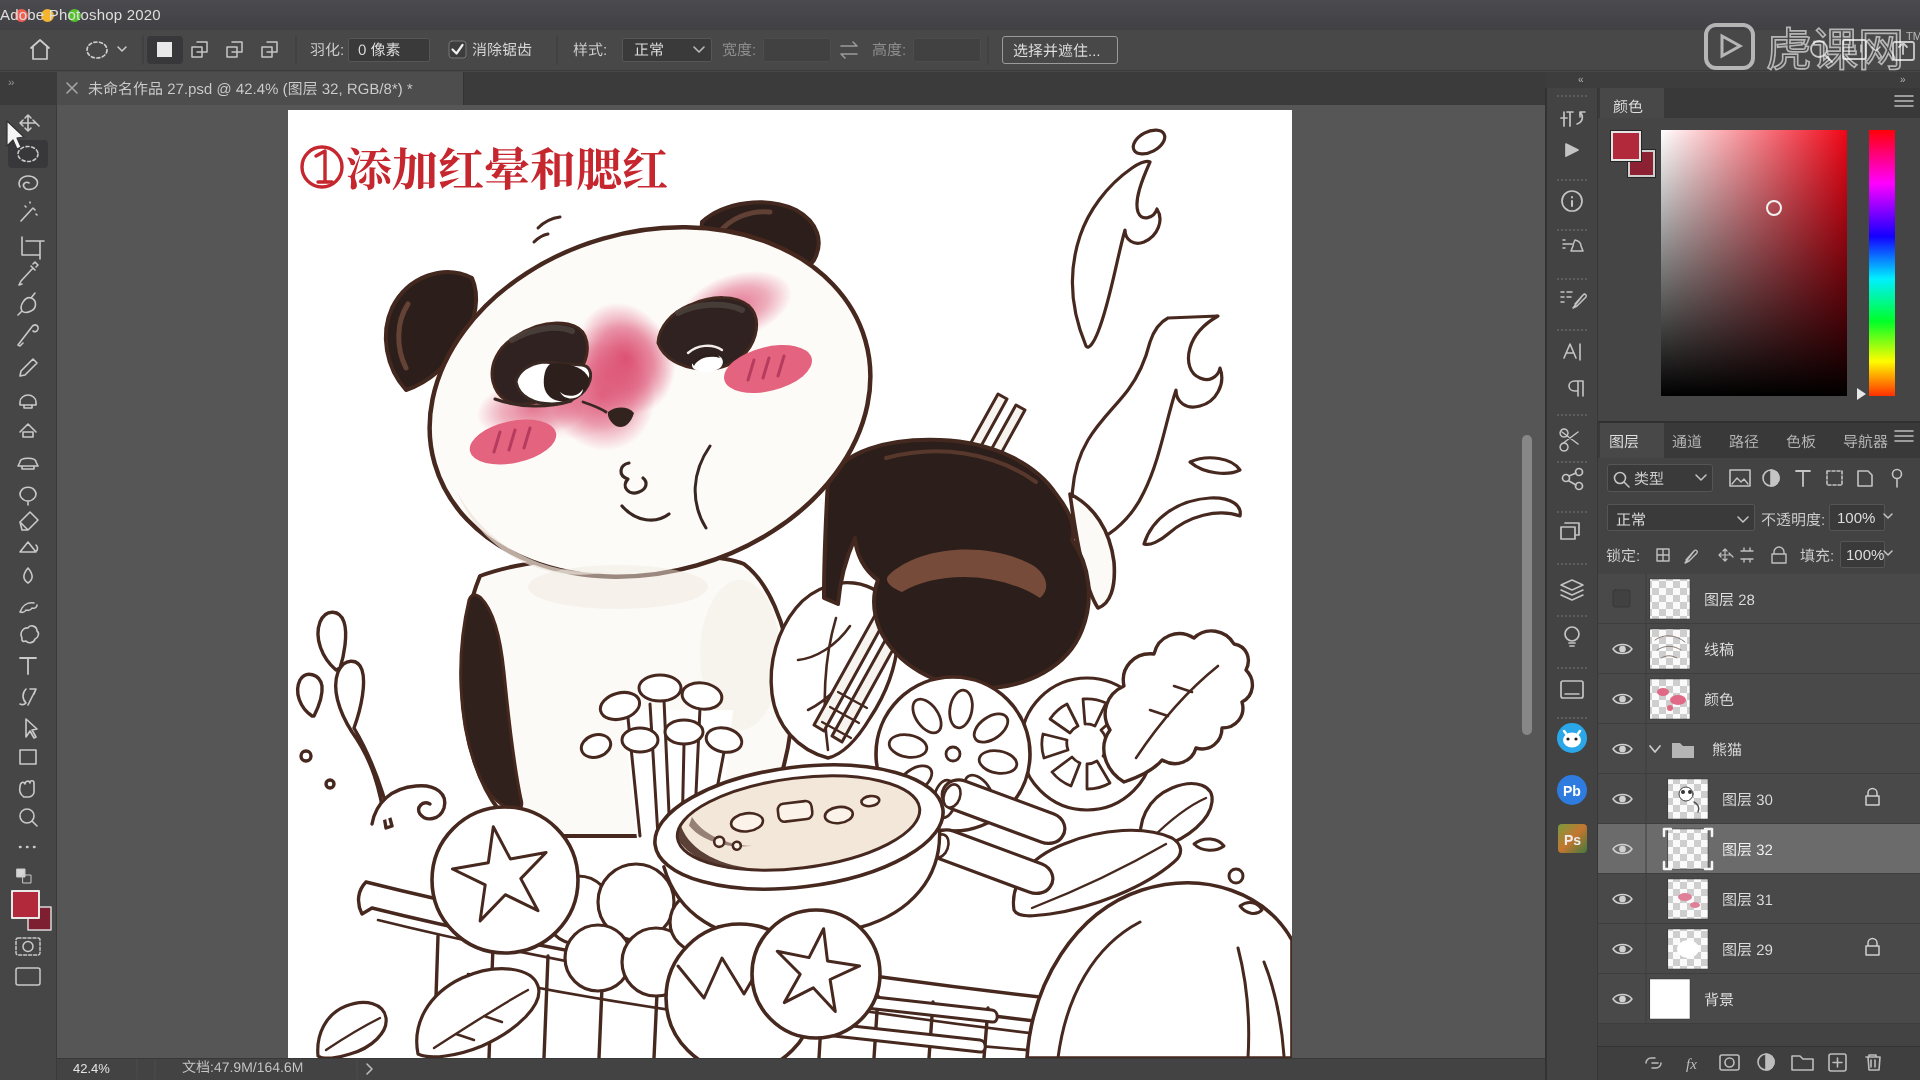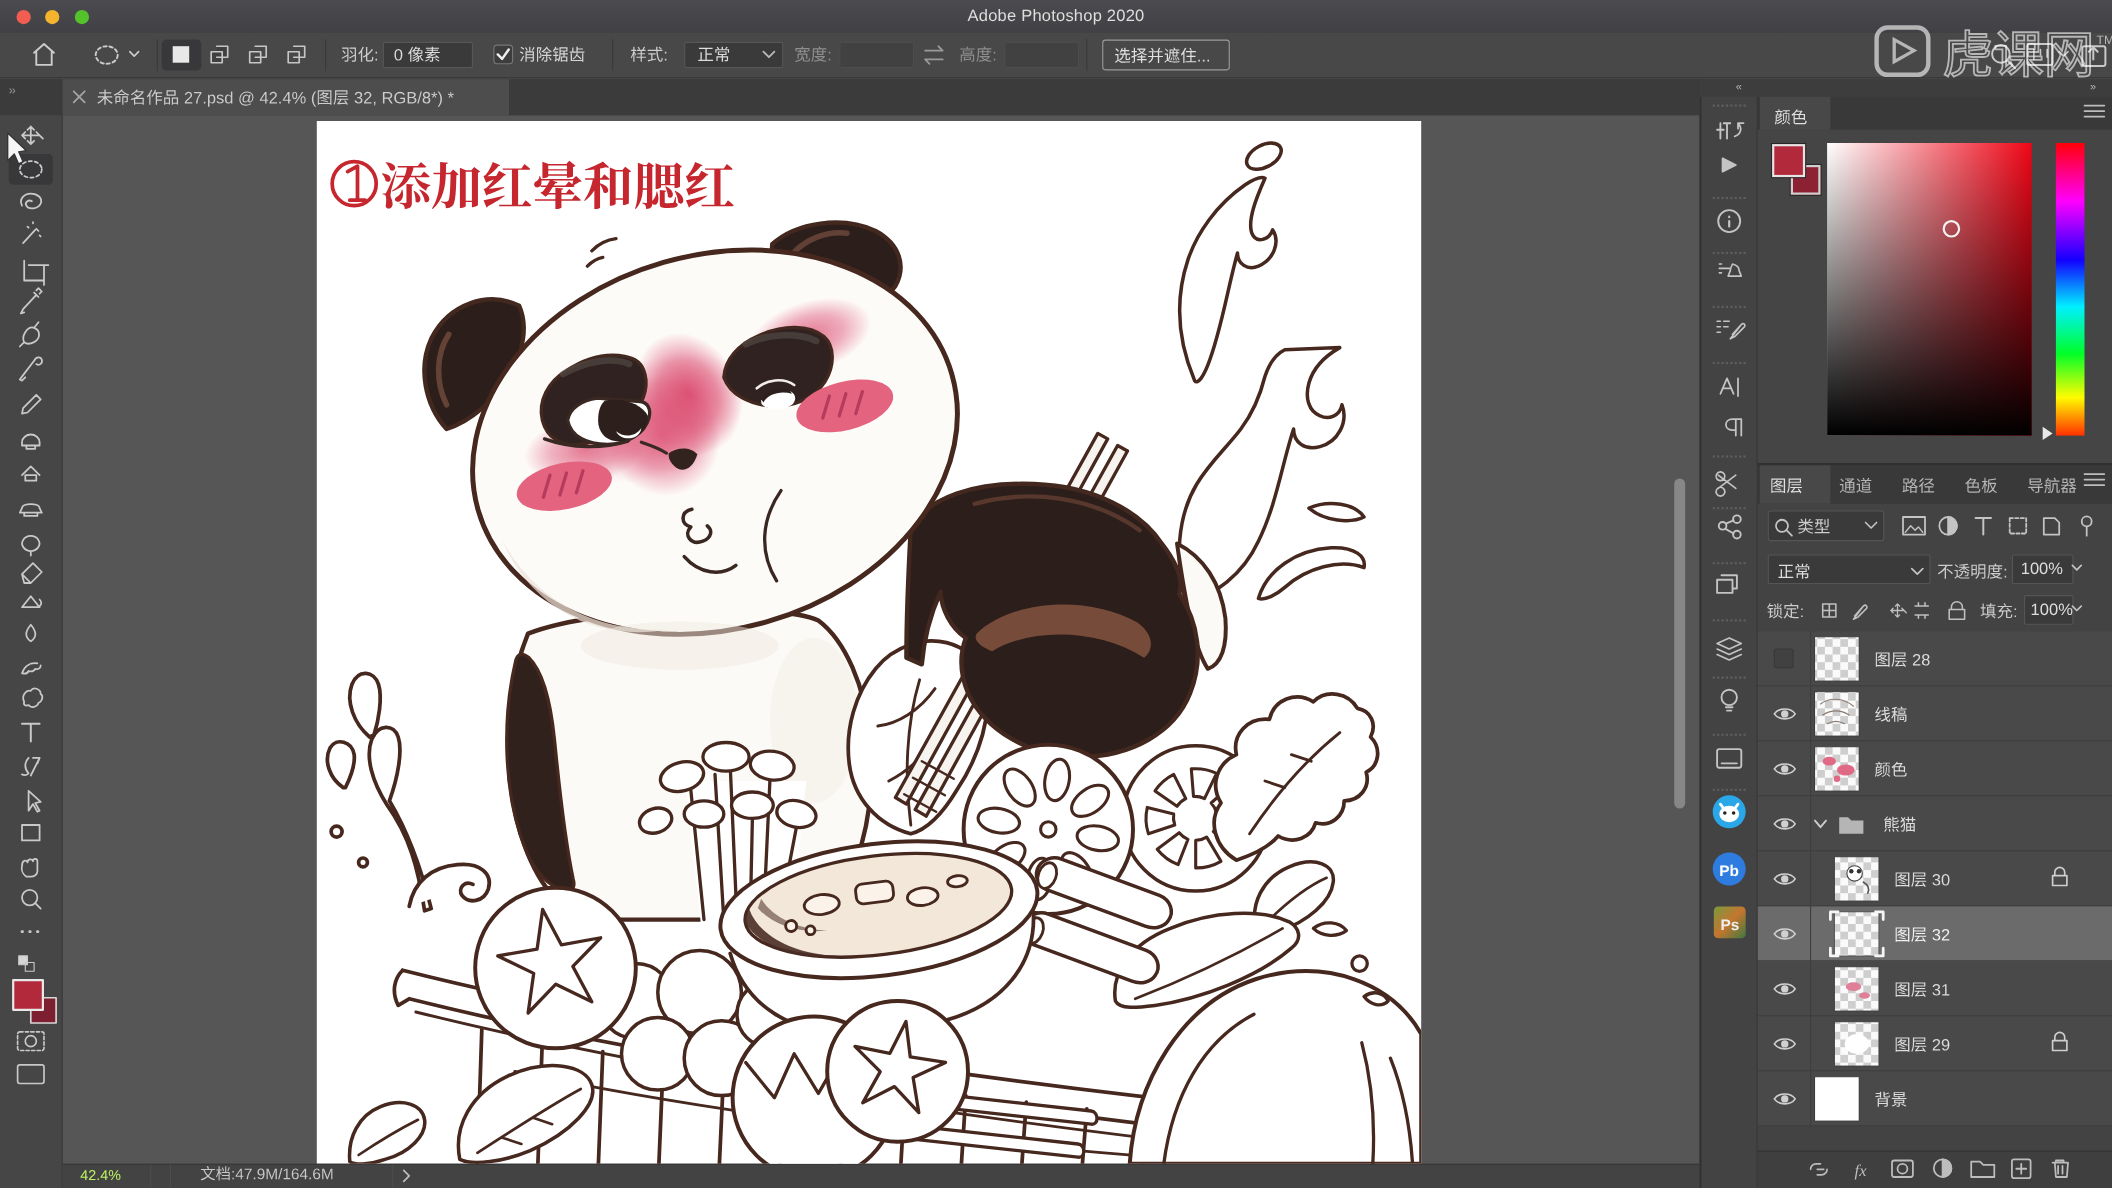--- a/index.html
+++ b/index.html
@@ -1,37 +1,37 @@
 <!DOCTYPE html>
 <html><head><meta charset="utf-8">
 <style>
 *{margin:0;padding:0;box-sizing:border-box}
 html,body{width:1920px;height:1080px;overflow:hidden;background:#474747;font-family:"Liberation Sans",sans-serif;-webkit-font-smoothing:antialiased}
 .abs{position:absolute}
 #titlebar{left:0;top:0;width:1920px;height:30px;background:linear-gradient(#4b4b4f,#414145)}
 .tl{top:9px;width:13px;height:13px;border-radius:50%}
-#title{width:100%;text-align:center;top:6px;color:#dededd;font-size:15px;letter-spacing:.2px}
+#title{width:100%;text-align:left;top:6px;color:#dededd;font-size:15px;letter-spacing:.2px}
 #optbar{left:0;top:30px;width:1920px;height:41px;background:#484848;border-bottom:1px solid #3a3a3a}
 #tabstrip{left:0;top:72px;width:1545px;height:33px;background:#3b3b3b}
 #doctab{left:57px;top:72px;width:407px;height:33px;background:#4d4d4d;border-right:1px solid #333}
 #toolbar{left:0;top:105px;width:57px;height:975px;background:#464646;border-right:1px solid #3a3a3a}
 #canvas{left:57px;top:105px;width:1488px;height:953px;background:#565656}
 #artboard{left:288px;top:110px;width:1004px;height:948px;background:#fff}
 #statusbar{left:57px;top:1058px;width:1488px;height:22px;background:#434343;border-top:1px solid #383838}
 #rightside{left:1545px;top:72px;width:375px;height:1008px;background:#434343;border-left:2px solid #323232}
 #rhead{left:1545px;top:72px;width:375px;height:16px;background:#3d3d3d;color:#b5b5b5;font-size:10px}
 #iconstrip{left:1547px;top:88px;width:51px;height:992px;background:#434343;border-right:1px solid #373737}
 #cpanel-tabs{left:1598px;top:88px;width:322px;height:30px;background:#393939}
 #cpanel{left:1598px;top:118px;width:322px;height:303px;background:#454545}
 #lpanel-tabs{left:1598px;top:421px;width:322px;height:37px;background:#393939;border-top:2px solid #303030}
 #lpanel{left:1598px;top:458px;width:322px;height:622px;background:#434343}
 .ptab{position:absolute;top:0;height:100%;background:#484848}
 .inbox{position:absolute;background:#3a3a3a;border:1px solid #565656;border-radius:2px}
 .row{position:absolute;left:0;width:322px;height:50px;background:#494949;border-bottom:1px solid #3e3e3e}
-.lbl{position:absolute;color:#bef264;font-size:15px}
+.lbl{position:absolute;color:#e5e5e5;font-size:15px}
 </style></head><body>
 <div class="abs" id="titlebar">
  <div class="abs tl" style="left:15px;background:#f15e51"></div>
  <div class="abs tl" style="left:41px;background:#f5b42e"></div>
  <div class="abs tl" style="left:68px;background:#53c22b"></div>
  <div class="abs" id="title">Adobe Photoshop 2020</div>
 </div>
 <div class="abs" id="optbar"></div>
 <div class="abs" id="tabstrip"></div>
 <div class="abs" id="doctab"></div>

